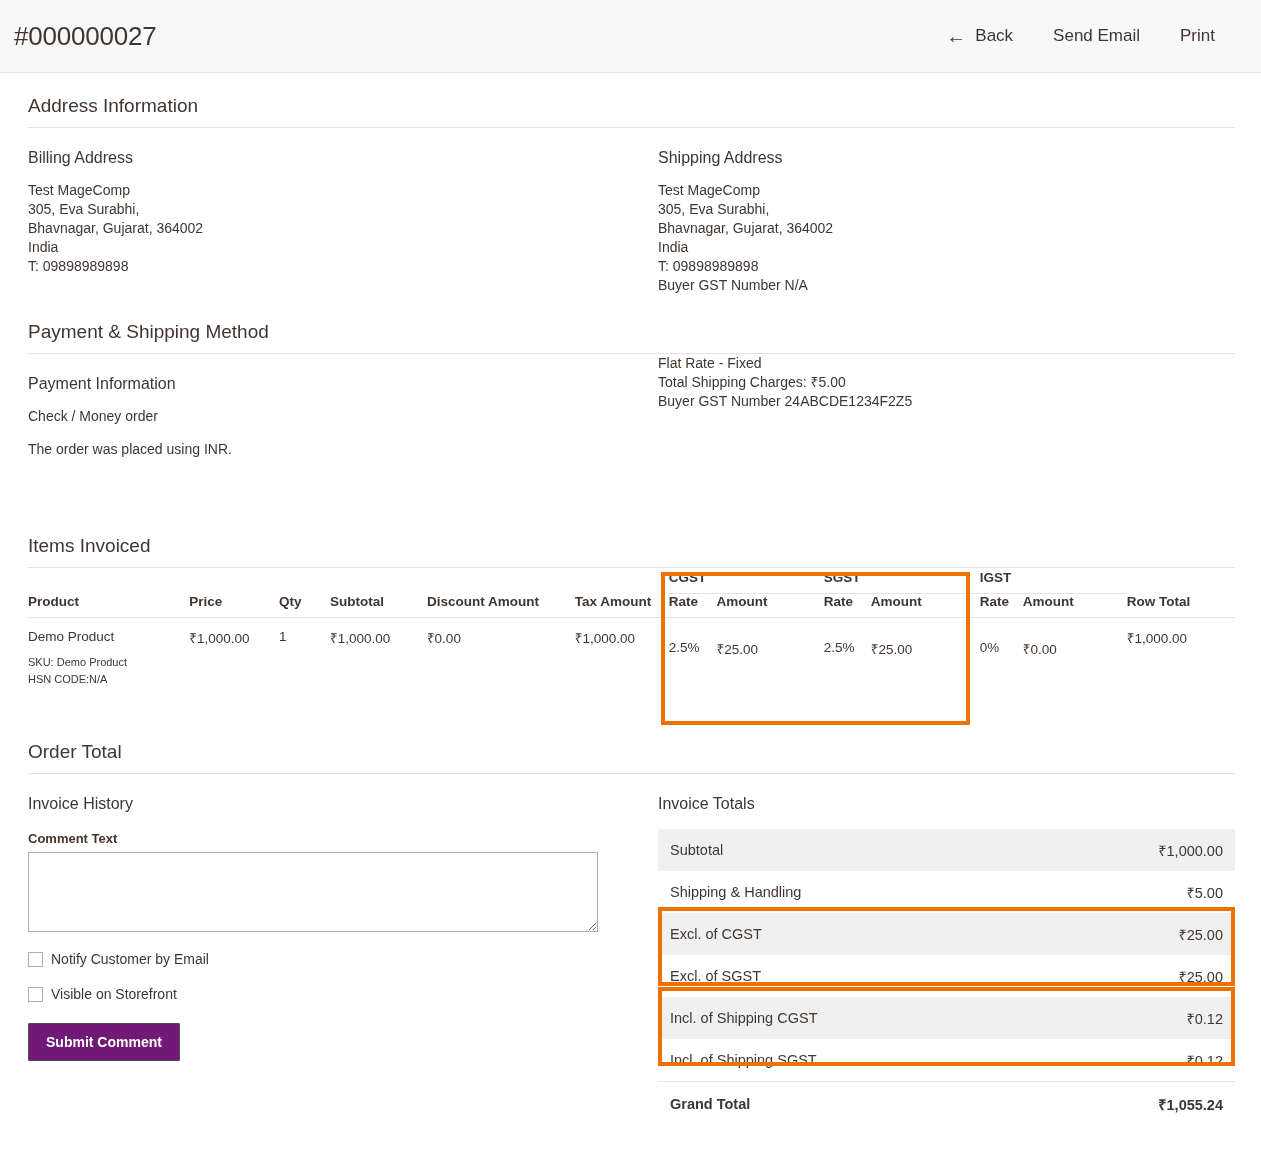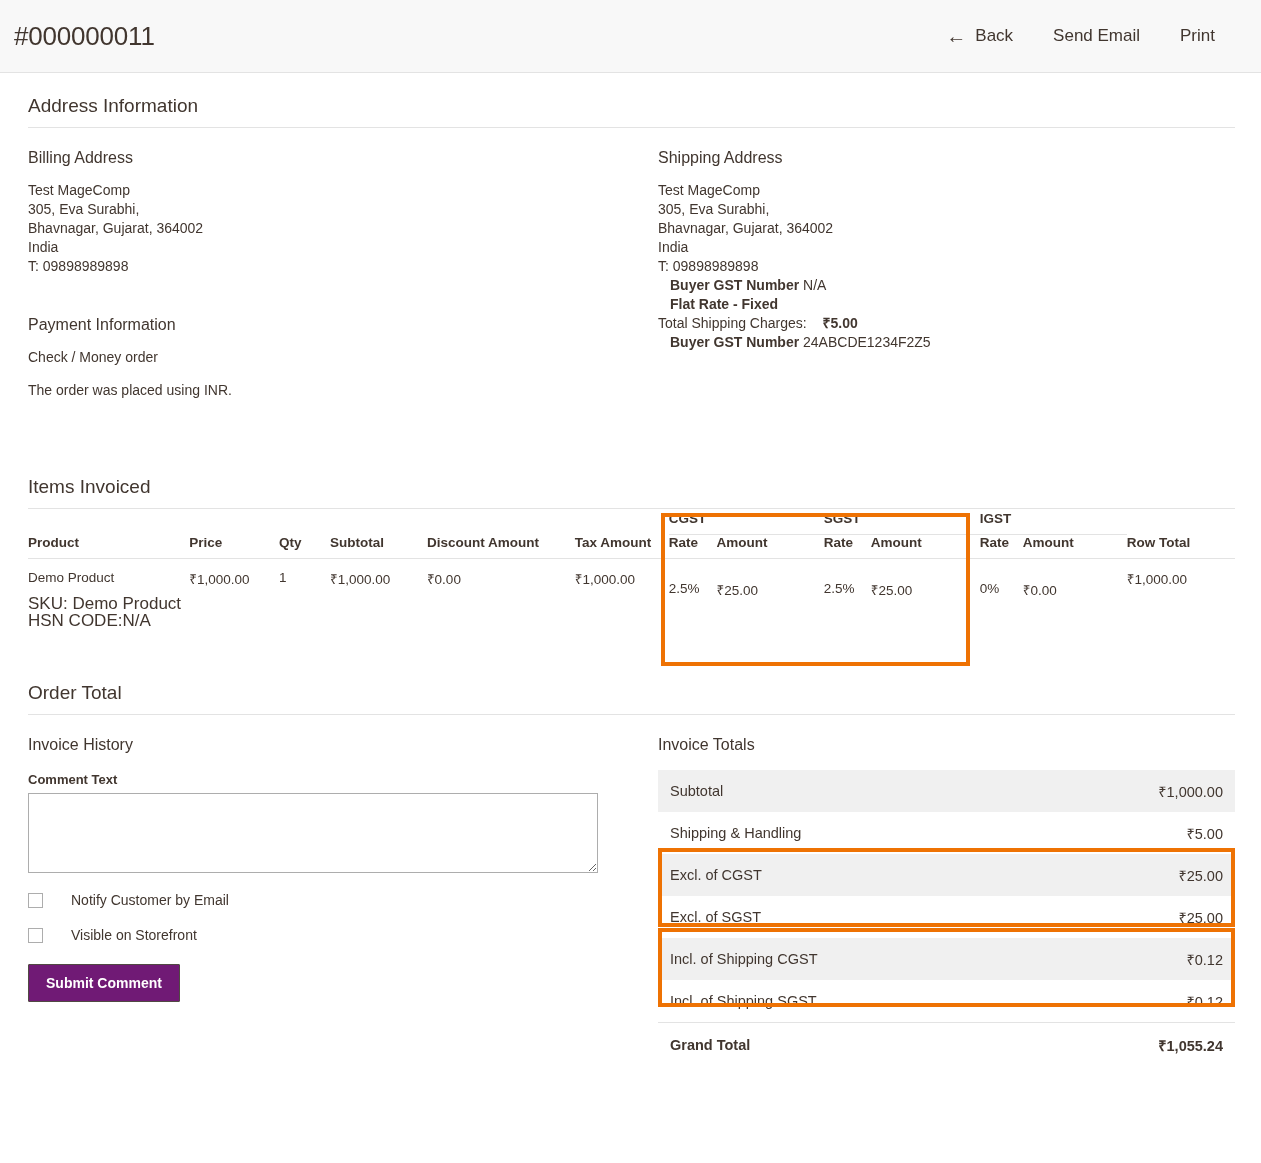--- a/index.html
+++ b/index.html
@@ -92,21 +92,21 @@
     font-size: 14px;
     line-height: 19px;
     color: #41362f;
   }
   .info-para {
     font-size: 14px;
     line-height: 19px;
     color: #41362f;
     margin: 0 0 14px 0;
   }
-  .bold { font-weight: bold; margin-left: 12px; }
+  .bold { font-weight: normal; }
 
   
   .items-wrap { position: relative; margin-top: 2px; }
   table.items {
     width: 100%;
     border-collapse: collapse;
     font-size: 13px;
     color: #41362f;
     table-layout: fixed;
   }
@@ -134,21 +134,21 @@
   .grp-head th.grp {
     border-bottom: 1px solid #e3e3e3;
   }
   .sub-head th {
     padding-top: 6px;
     padding-bottom: 7px;
     border-bottom: 1px solid #e3e3e3;
   }
   .sub-head th.nb { border-bottom: none; }
   .sku {
-    font-size: 17px;
+    font-size: 11px;
     color: #41362f;
     line-height: 17px;
     margin-top: 10px;
   }
   .gst-cell { padding-top: 22px !important; }
   .rowtotal-cell { padding-top: 11px !important; }
 
   
   .hl-box {
     position: absolute;
@@ -171,21 +171,21 @@
     font-size: 14px;
     padding: 6px 8px;
     color: #41362f;
     resize: vertical;
     display: block;
   }
   .cbrow {
     display: flex;
     align-items: center;
     margin-top: 19px;
-    gap: 28px;
+    gap: 8px;
   }
   .cbrow input[type="checkbox"] {
     width: 15px; height: 15px;
     margin: 0;
     border: 1px solid #adadad;
     appearance: none;
     -webkit-appearance: none;
     background: #fff;
     cursor: pointer;
     flex: 0 0 auto;
@@ -232,21 +232,21 @@
     border: 4px solid #ee7203;
     pointer-events: none;
     left: 0;
     right: 0;
   }
 </style>
 </head>
 <body>
 
 <div class="page-header">
-  <div class="page-title">#000000011</div>
+  <div class="page-title">#000000027</div>
   <div class="header-actions">
     <button class="header-btn">
       <span class="back-arrow">←</span>
       <span>Back</span>
     </button>
     <button class="header-btn">
       <span>Send Email</span>
     </button>
     <button class="header-btn">
       <span>Print</span>
@@ -273,20 +273,21 @@
       <div class="addr-line">Bhavnagar, Gujarat, 364002</div>
       <div class="addr-line">India</div>
       <div class="addr-line">T: 09898989898</div>
       <div class="addr-line">
         <span class="bold">Buyer GST Number</span>
         <span>N/A</span>
       </div>
     </div>
   </div>
 
+  <h2 class="section-title" style="padding-top:26px;">Payment &amp; Shipping Method</h2>
   <div class="two-col">
     <div class="col-left">
       <div class="sub-title">Payment Information</div>
       <p class="info-para">Check / Money order</p>
       <p class="info-para">The order was placed using INR.</p>
     </div>
     <div class="col-right">
       <div class="info-line bold">Flat Rate - Fixed</div>
       <div class="info-line">
         <span>Total Shipping Charges:</span>

